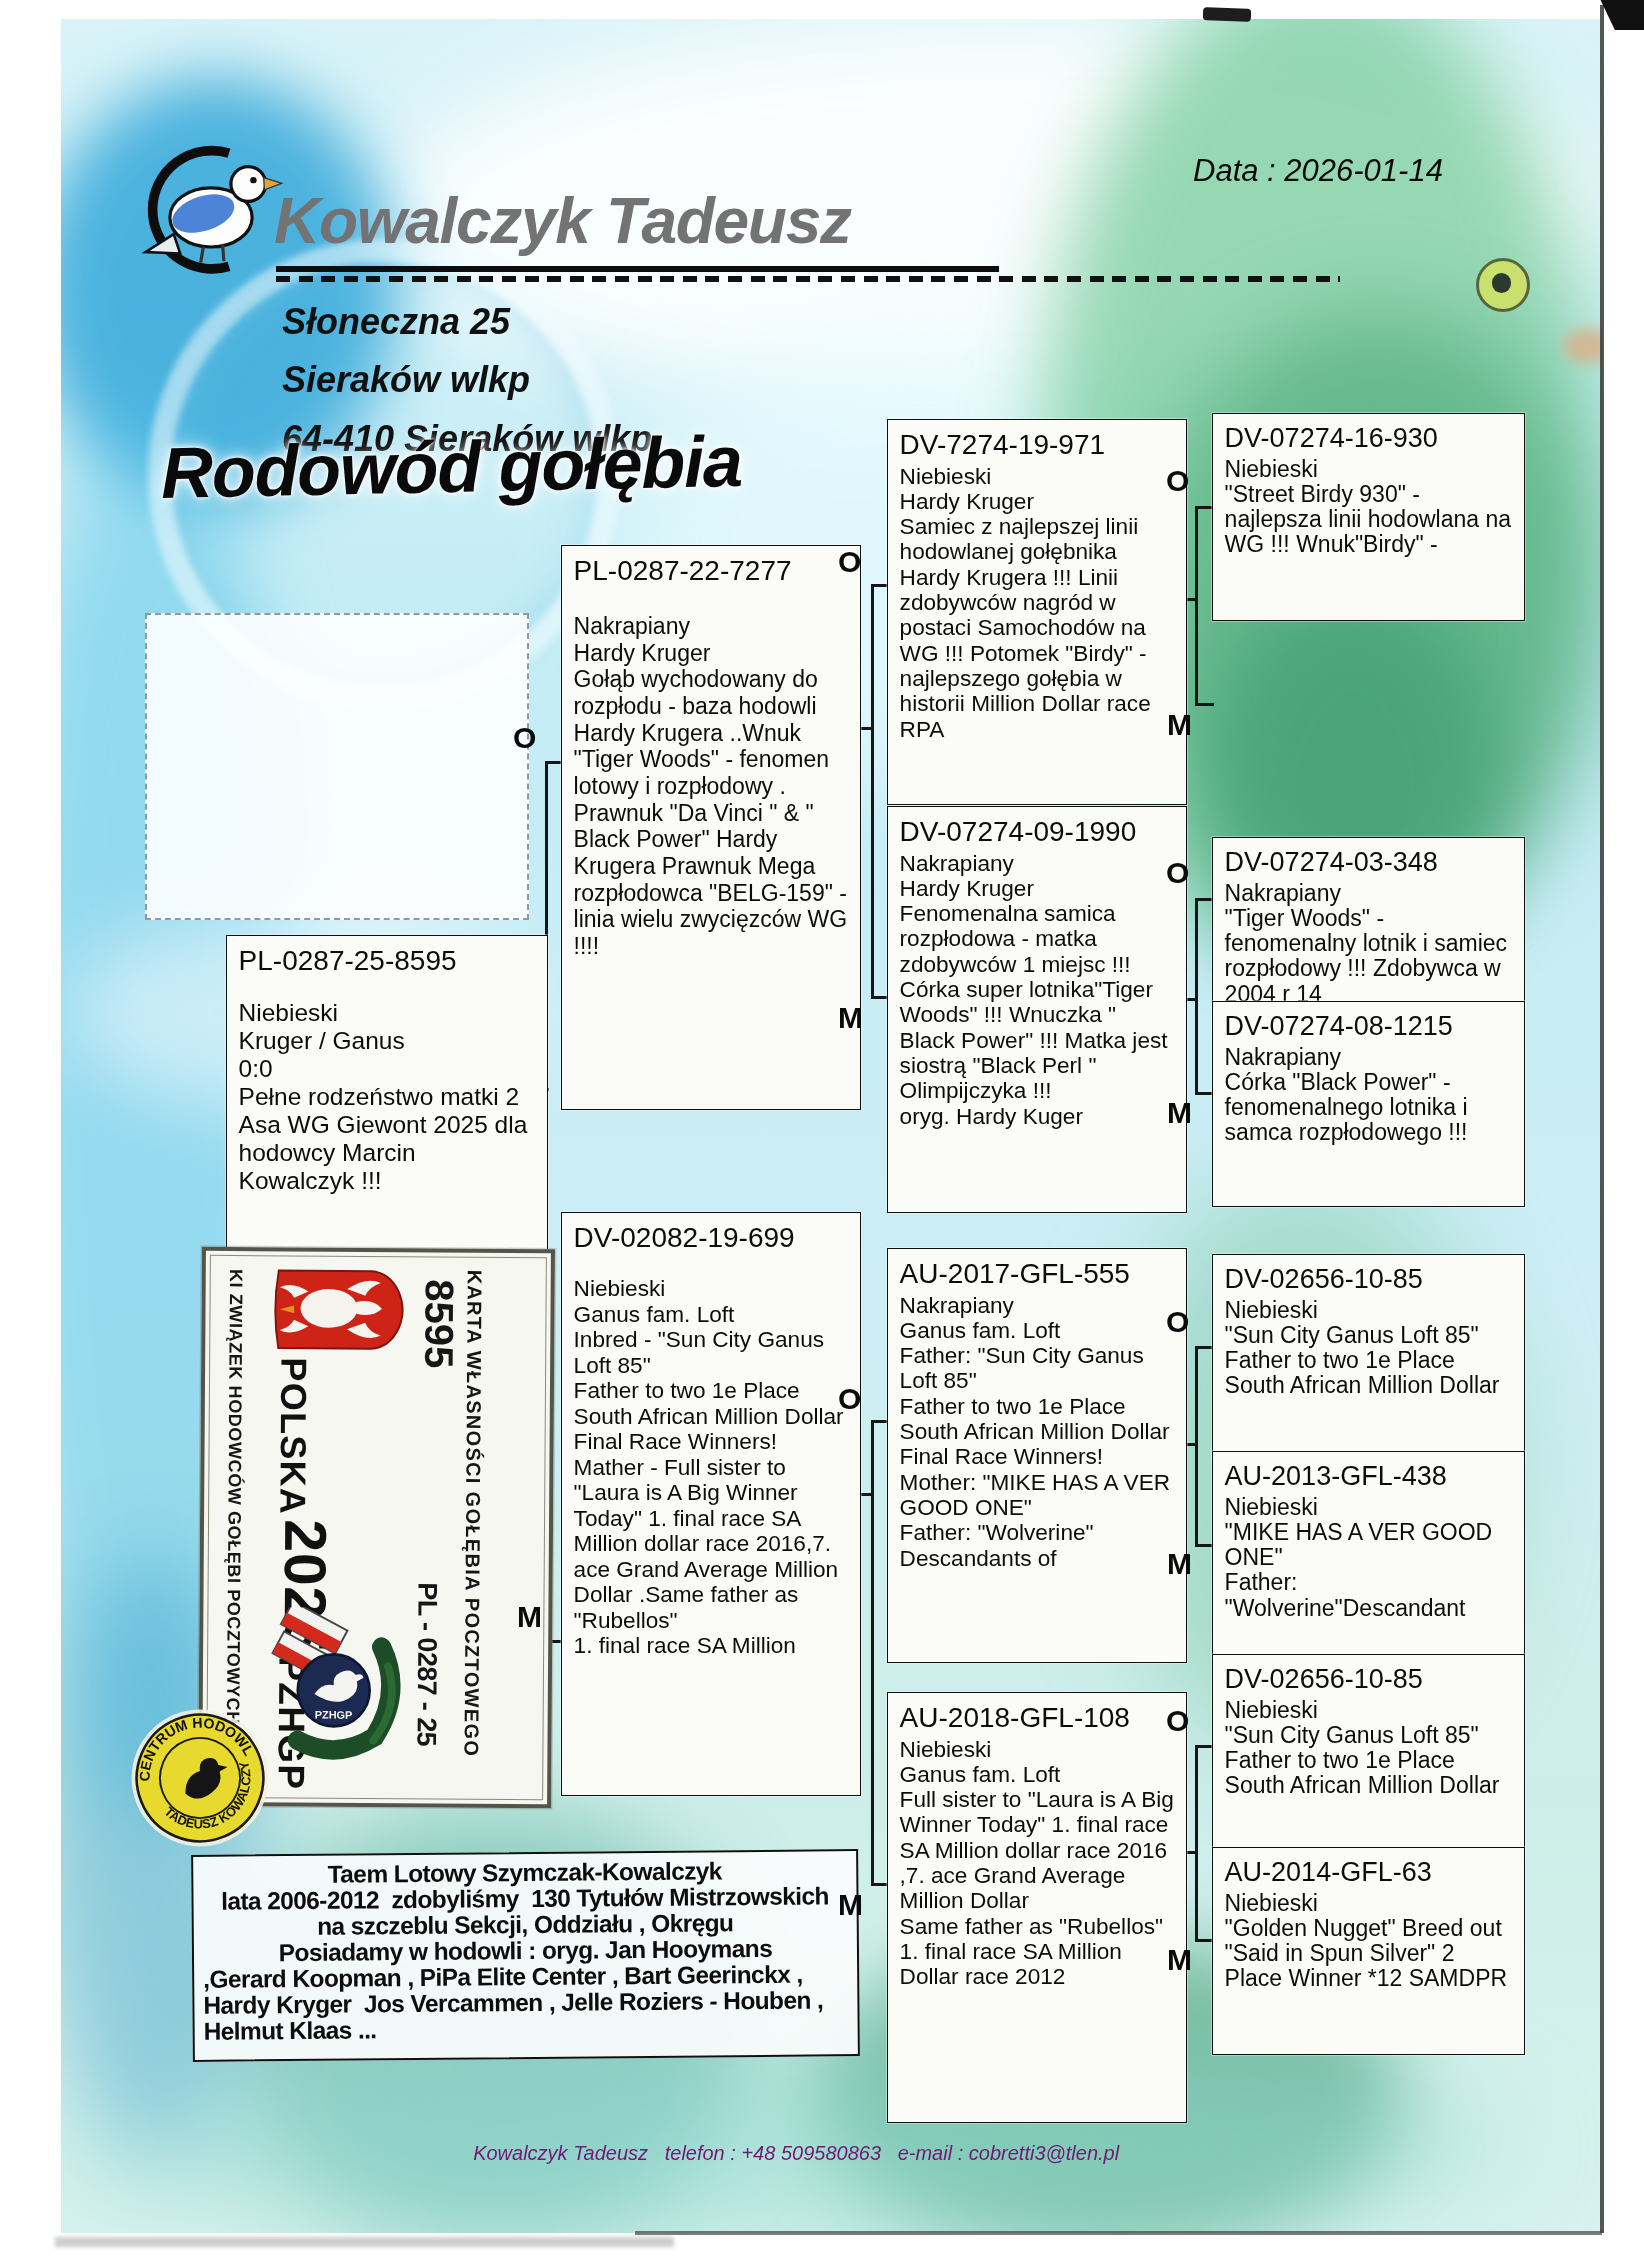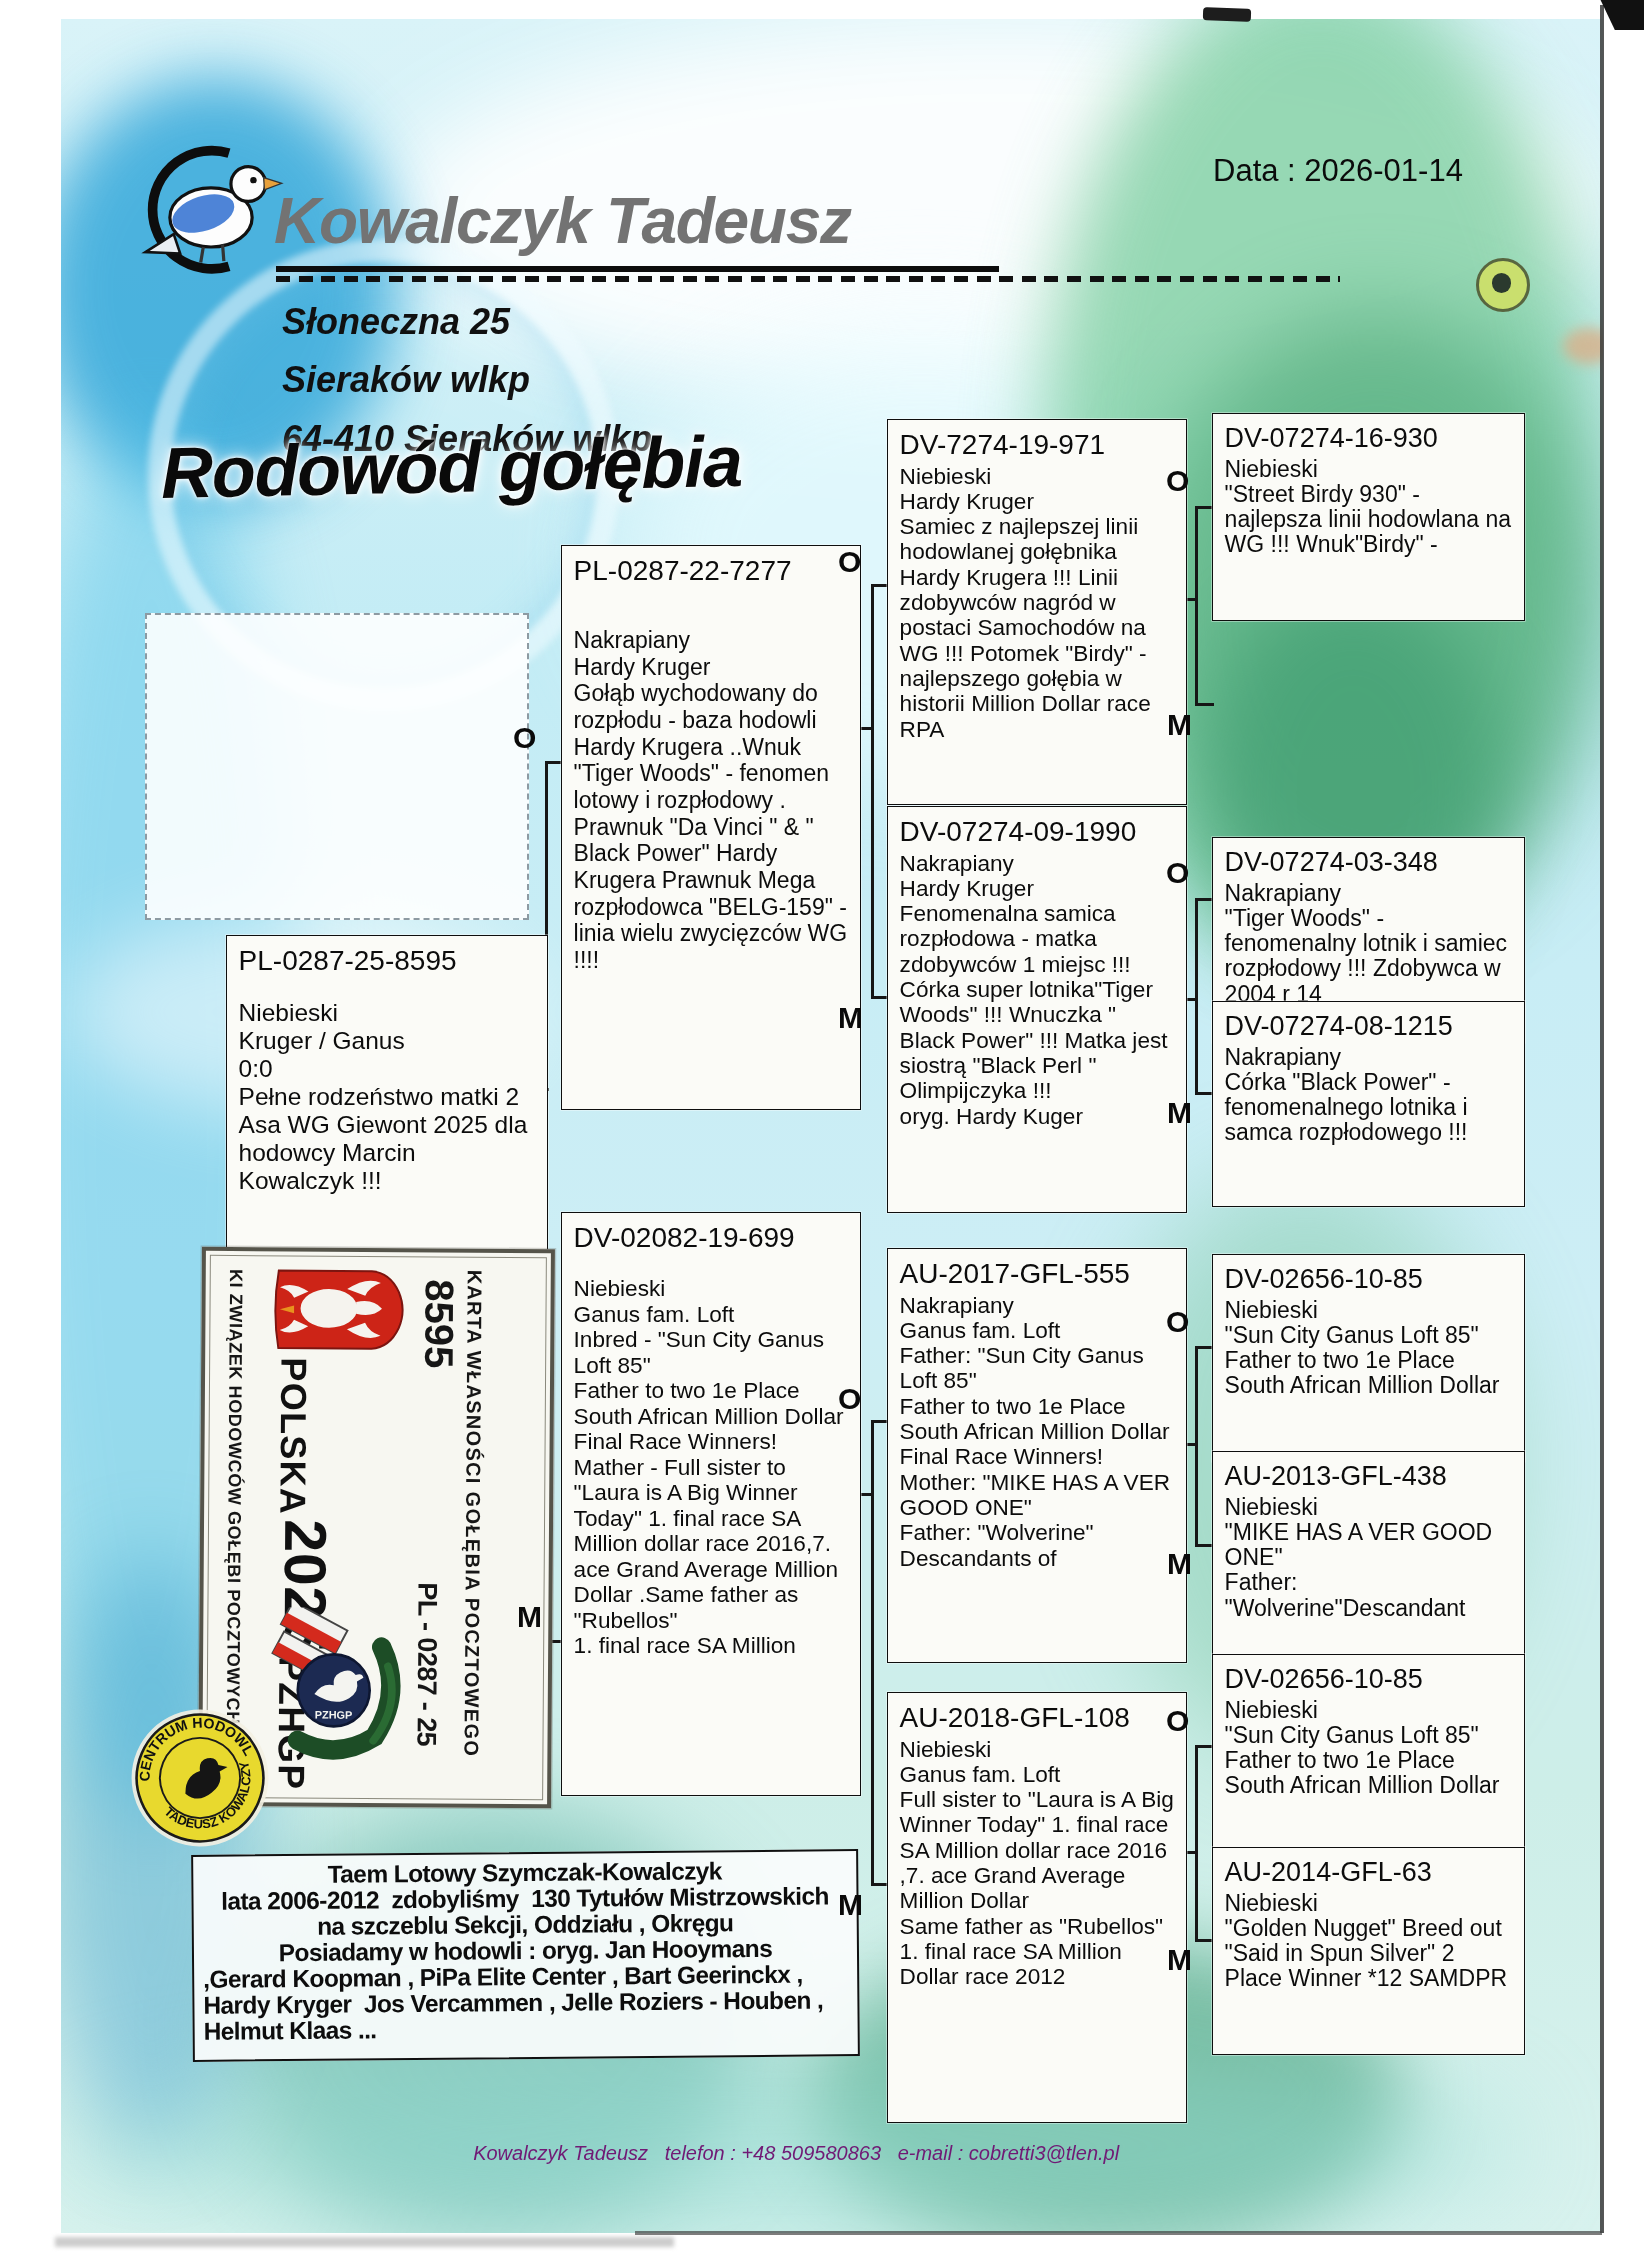--- a/index.html
+++ b/index.html
@@ -14,33 +14,33 @@
   
   .artifact{position:absolute;background:#222;}
   
   #brand{position:absolute;left:274px;top:184px;width:838px;font-size:64px;font-weight:700;font-style:italic;
          letter-spacing:-1.3px;color:#737373;white-space:nowrap;}
   #brand-underline{position:absolute;left:276px;top:266px;width:723px;height:5.8px;background:#0d0d0d;}
   #brand-dashes{position:absolute;left:276px;top:276px;width:1064px;height:6.4px;
          background:repeating-linear-gradient(90deg,#111 0 14px,transparent 14px 22.6px);}
   #address{position:absolute;left:282px;top:293px;font-size:36px;font-style:italic;font-weight:600;
          line-height:1.62;color:#101010;}
-  #datefield{position:absolute;left:1193px;top:153px;font-size:31px;color:#0b0b0b;white-space:pre;margin-left:20px;}
+  #datefield{position:absolute;left:1193px;top:153px;font-size:31px;font-style:italic;color:#0b0b0b;white-space:pre;}
   #doctitle{position:absolute;left:161px;top:426px;font-size:72px;font-weight:700;font-style:italic;
          letter-spacing:-1.3px;color:#0a0a0a;transform:rotate(-1.2deg);
          text-shadow:0 0 17px #ffffff,0 0 6.4px #ffffff,0 0 2.6px #ffffff;white-space:nowrap;}
   
   .pbox{position:absolute;background:#fbfbf7;border:1.9px solid #0e0e0e;padding:9px 11.6px;overflow:hidden;
         box-shadow:0 0 0 0.6px rgba(255,255,255,.6);}
   .pbox .ring{font-weight:400;letter-spacing:0;}
   .pbox .body{white-space:pre-line;}
   .col1 .ring{font-size:28px;margin-bottom:22px;}
   .col1 .body{font-size:24.5px;line-height:1.14;}
   .col2 .ring{font-size:28px;margin-bottom:3.9px;}
-  .col2f .ring{margin-bottom:40px;}
+  .col2f .ring{margin-bottom:26px;}
   .col2f .body{font-size:23px;line-height:1.16;}
   .col2m .ring{margin-bottom:22px;}
   .col2m .body{font-size:22.6px;line-height:1.13;}
   .col3 .ring{font-size:28px;margin-bottom:2.6px;}
   .col3 .body{font-size:22.6px;line-height:1.12;}
   .col4 .ring{font-size:27px;margin-bottom:2.6px;}
   .col4 .body{font-size:23px;line-height:1.10;}
   .dashedbox{position:absolute;border:2.6px dashed #8d9aa2;background:rgba(255,255,255,.88);}
   
   .cline{position:absolute;background:#161616;z-index:1;}

